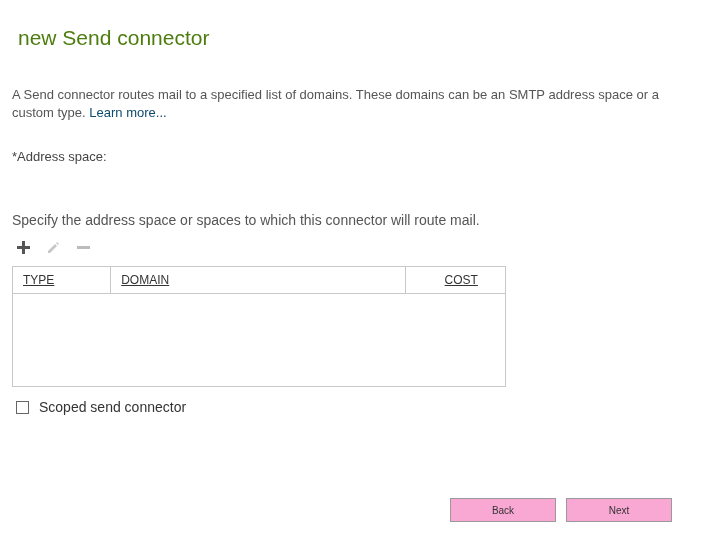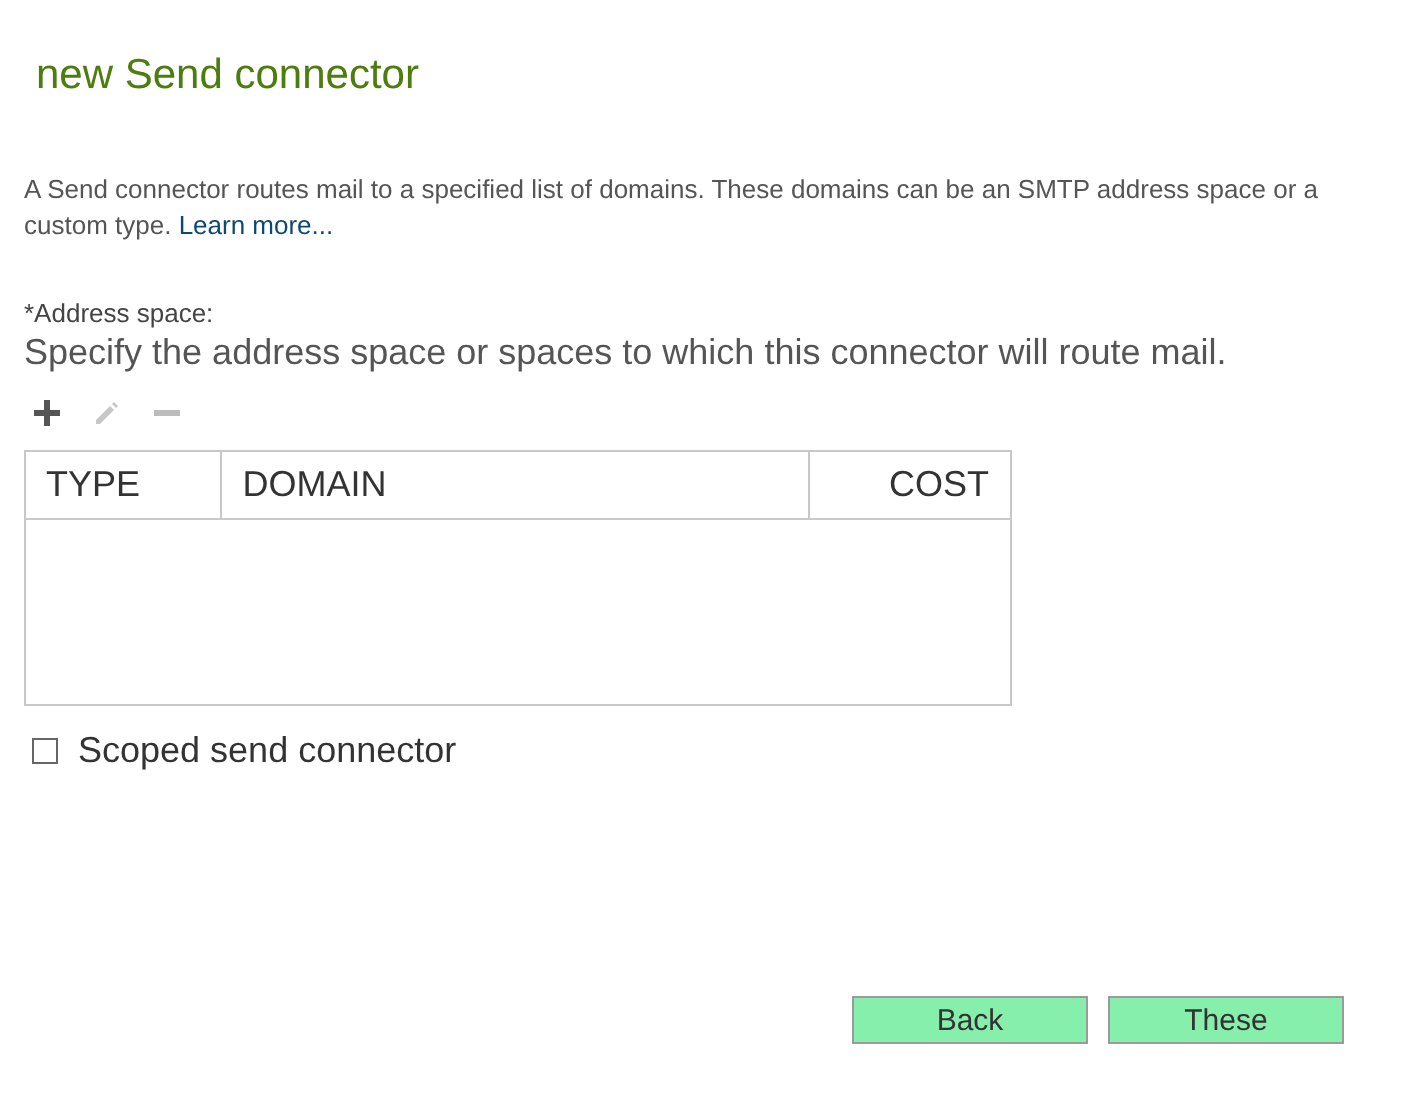--- a/index.html
+++ b/index.html
@@ -29,22 +29,23 @@
       text-decoration: none;
       cursor: pointer;
     }
     .label-strong {
       color: #444;
       font-size: 13px;
       padding: 28px 29px 0 12px;
     }
     .hint {
       color: #555;
-      font-size: 18px;
+      font-size: 14px;
       padding: 2px 12px 0 12px;
+      margin-top: 46px;
     }
     .toolbar {
       display: flex;
       align-items: center;
       gap: 12px;
       padding: 10px 0 6px 14px;
     }
     .toolbar button {
       background: none;
       border: none;
@@ -58,21 +59,22 @@
     }
     .toolbar button[disabled] { cursor: default; opacity: .65; }
     .table-wrap {
       margin: 4px 0 0 12px;
       width: 494px;
       border: 1px solid #c8c8c8;
     }
     table {
       width: 100%;
       border-collapse: collapse;
-      font-size: 18px;
+      font-size: 12px;
+      text-decoration: underline;
     }
     thead th {
       text-align: left;
       font-weight: 400;
       padding: 6px 10px;
       border-right: 1px solid #c8c8c8;
       border-bottom: 1px solid #c8c8c8;
       color: #333;
     }
     thead th:last-child { border-right: none; }
@@ -80,43 +82,43 @@
     thead th.col-domain { width: 296px; }
     thead th.col-cost   { width: 100px; padding-left: 39px; }
     .empty-body {
       height: 92px;
     }
     .scoped {
       display: flex;
       align-items: center;
       gap: 10px;
       padding: 12px 0 0 16px;
-      font-size: 18px;
+      font-size: 14px;
       color: #333;
     }
     .scoped .checkbox {
       width: 13px;
       height: 13px;
       border: 1px solid #666;
       background: #fff;
       cursor: pointer;
     }
     .footer {
       position: absolute;
       right: 32px;
       bottom: 32px;
       display: flex;
       gap: 10px;
     }
     .footer button {
-      width: 118px;
+      width: 106px;
       height: 24px;
       border: 1px solid #9a9a9a;
-      background: #86efac;
-      font-size: 15px;
+      background: #f9a8d4;
+      font-size: 10px;
       color: #333;
       cursor: pointer;
     }
   </style>
 </head>
 <body>
 
 <div class="title">new Send connector</div>
 
 <div class="desc">
@@ -159,14 +161,14 @@
   <div class="empty-body"></div>
 </div>
 
 <div class="scoped">
   <div class="checkbox" role="checkbox" aria-checked="false"></div>
   <span>Scoped send connector</span>
 </div>
 
 <div class="footer">
   <button>Back</button>
-  <button>These</button>
+  <button>Next</button>
 </div>
 
 </body></html>

